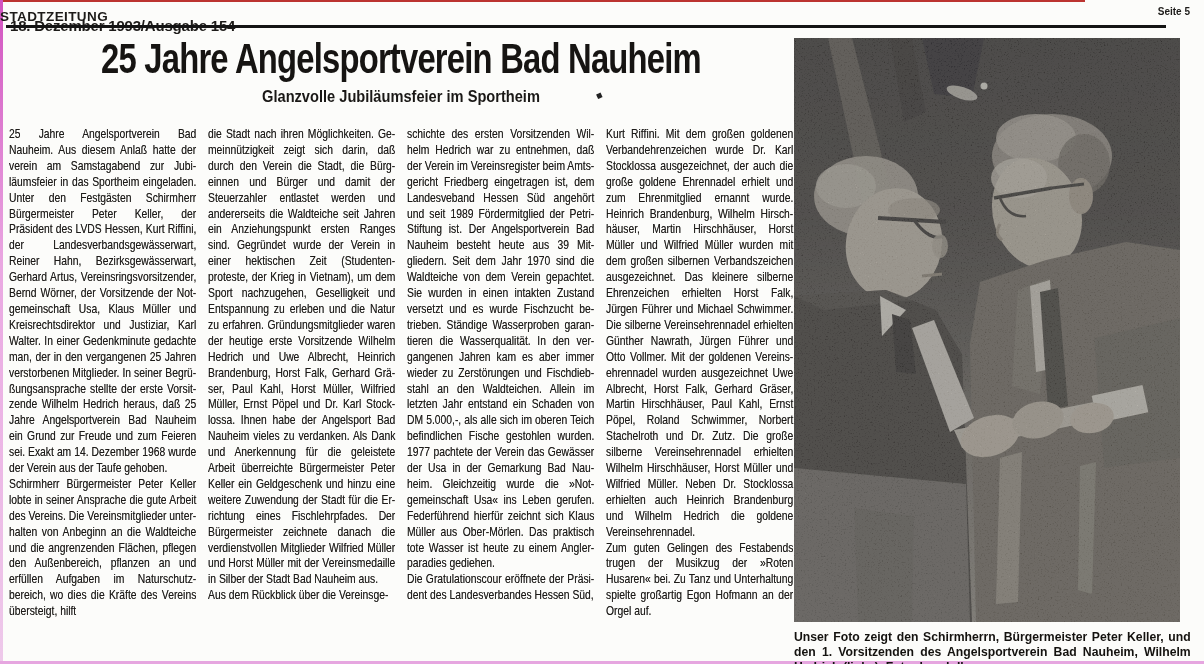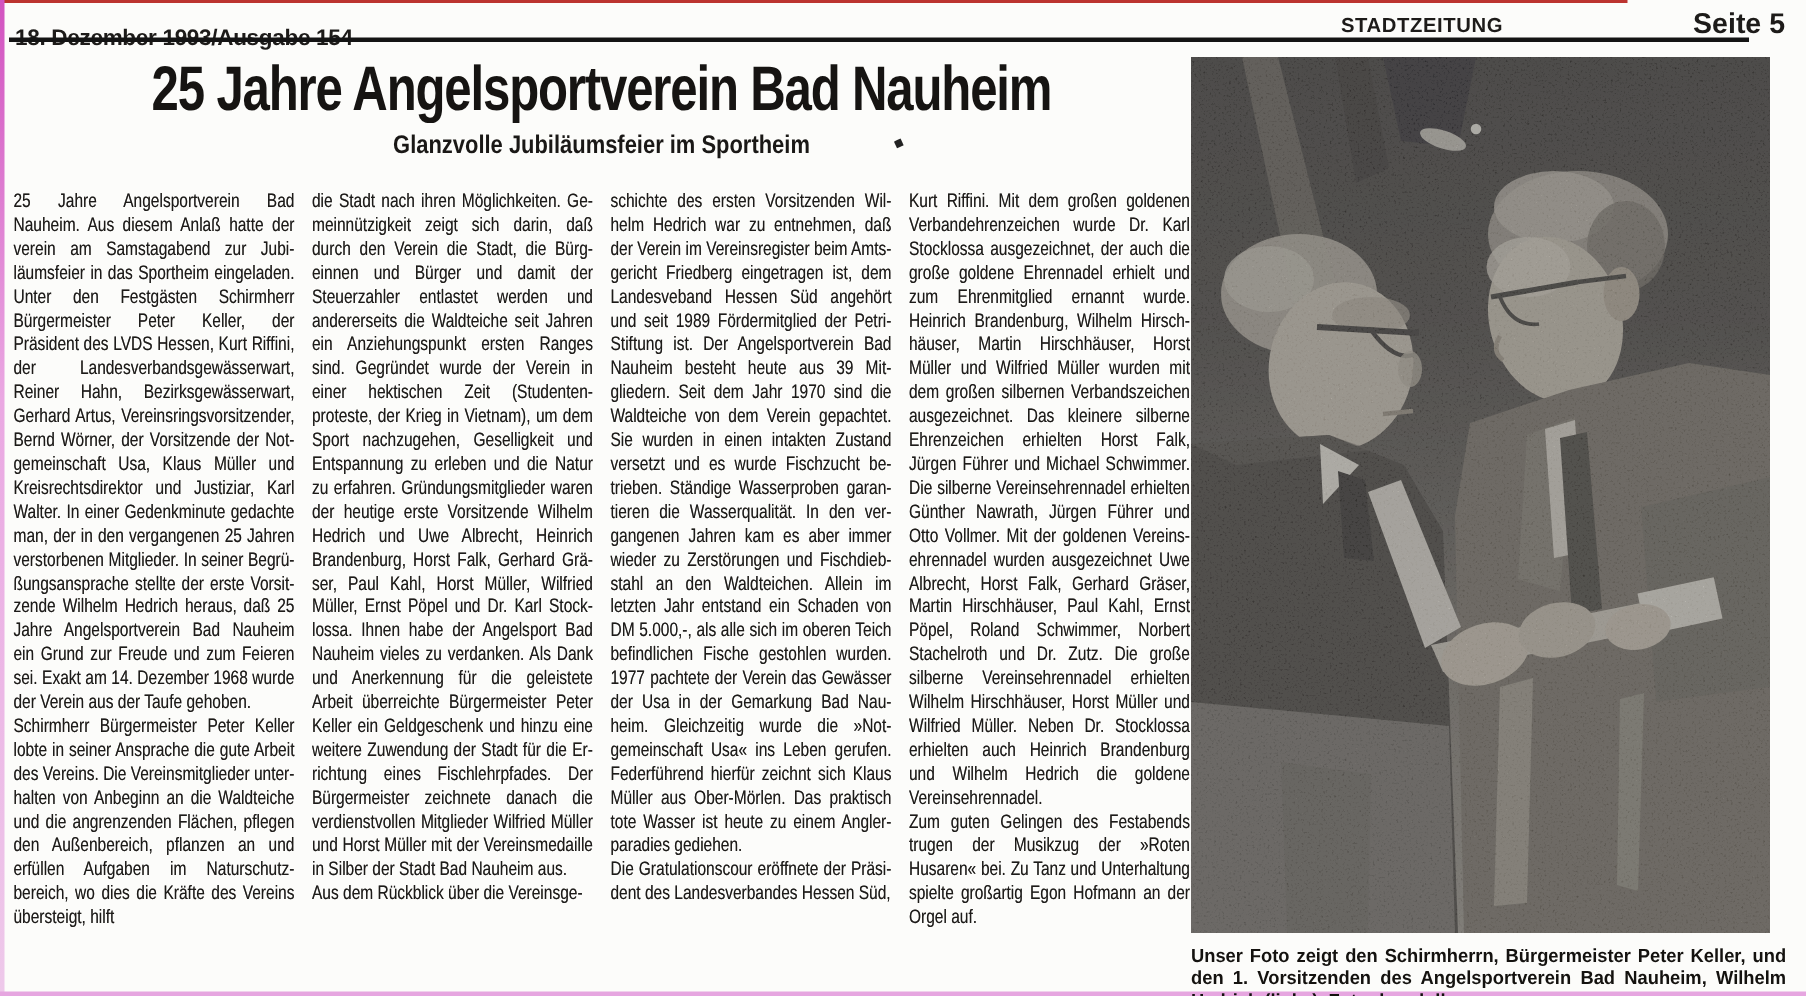--- a/index.html
+++ b/index.html
@@ -18,22 +18,22 @@
     font-family:"Liberation Sans",sans-serif;
     color:var(--ink);
     overflow:hidden;
   }
   .edge{position:absolute;}
   .edge-top{left:0;top:0;width:1085px;height:2px;background:var(--top-edge);}
   .edge-left{left:0;top:0;width:3px;height:664px;background:linear-gradient(#d253c0,#eaa8e2 40%,#eec9ea);}
   .edge-bottom{left:0;bottom:0;width:1204px;height:3px;background:var(--bottom-edge);}
 
   .m-date{position:absolute;left:10px;top:17px;font-size:15px;font-weight:bold;letter-spacing:-0.2px;}
-  .m-name{position:absolute;left:0;top:9px;width:1002px;text-align:right;font-size:13.5px;font-weight:bold;letter-spacing:0.4px;}
-  .m-page{position:absolute;right:14px;top:6px;font-size:19px;font-weight:bold;margin-left:40px;}
+  .m-name{position:absolute;left:0;top:9px;width:1002px;text-align:left;font-size:13.5px;font-weight:bold;letter-spacing:0.4px;}
+  .m-page{position:absolute;right:14px;top:6px;font-size:10px;font-weight:bold;margin-left:40px;}
   .m-rule{position:absolute;left:6px;top:25px;width:1160px;height:3px;background:var(--rule);}
 
   .headline{
     position:absolute;left:8px;top:34px;width:786px;
     text-align:center;font-size:42px;font-weight:bold;line-height:50px;
     letter-spacing:-1px;transform:scaleX(0.78);transform-origin:50% 0;
     white-space:nowrap;color:#161412;
   }
   .subheadline{
     position:absolute;left:8px;top:87px;width:786px;

